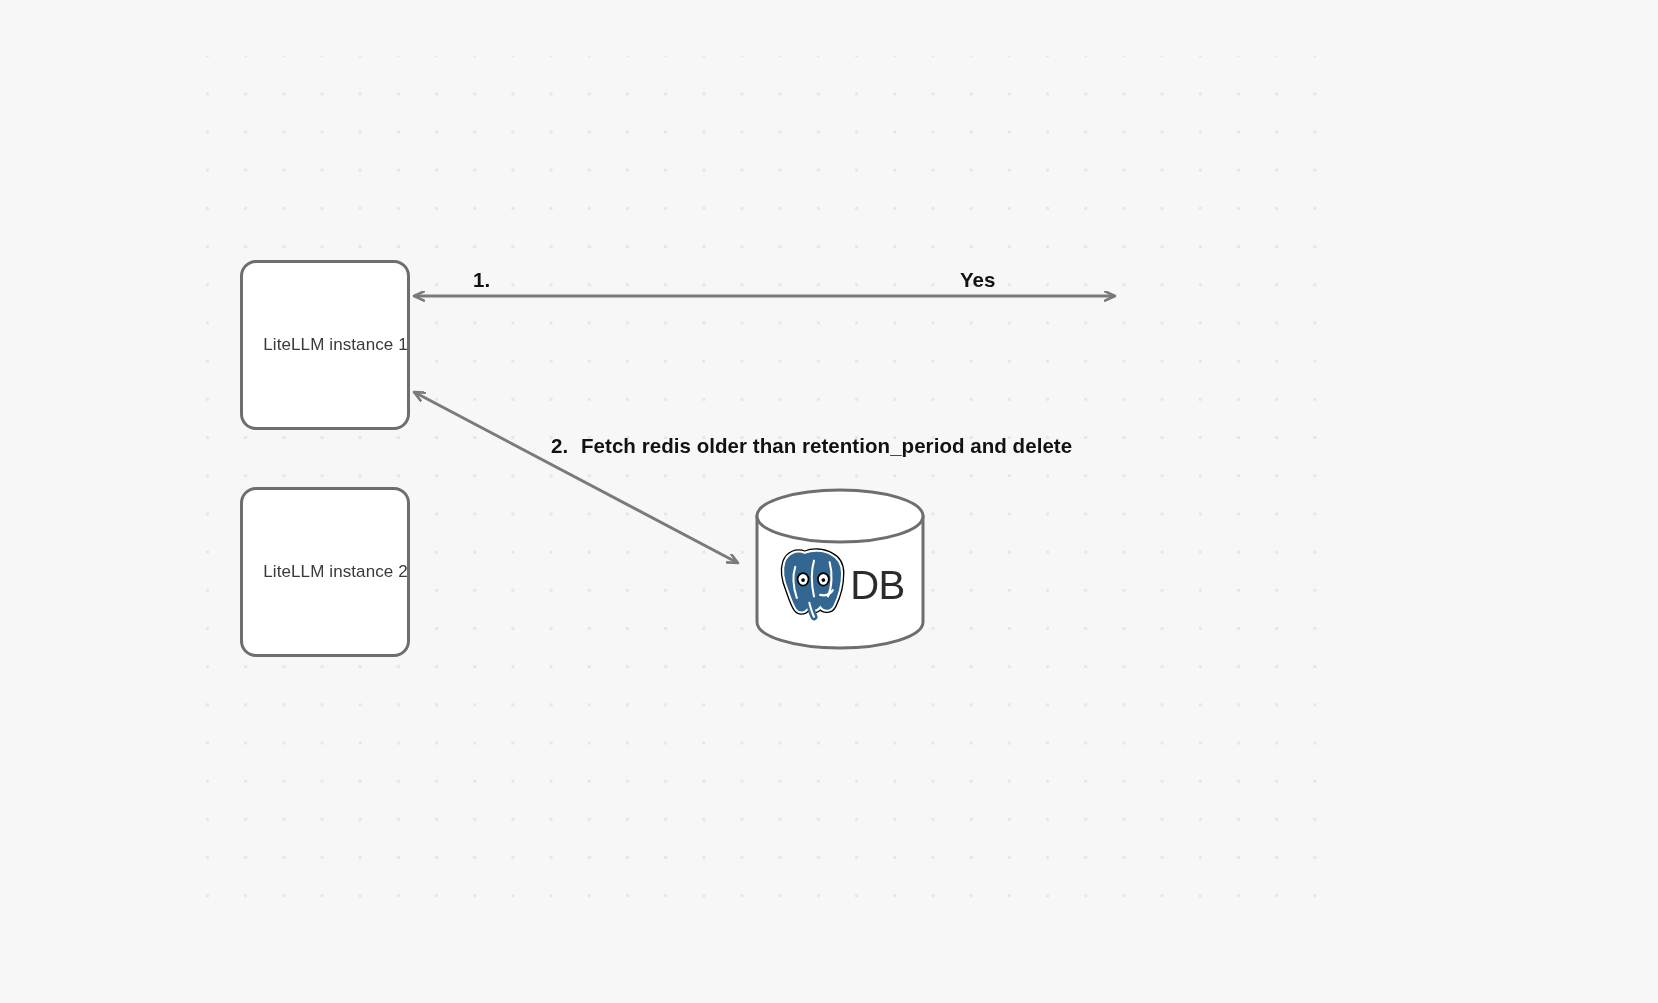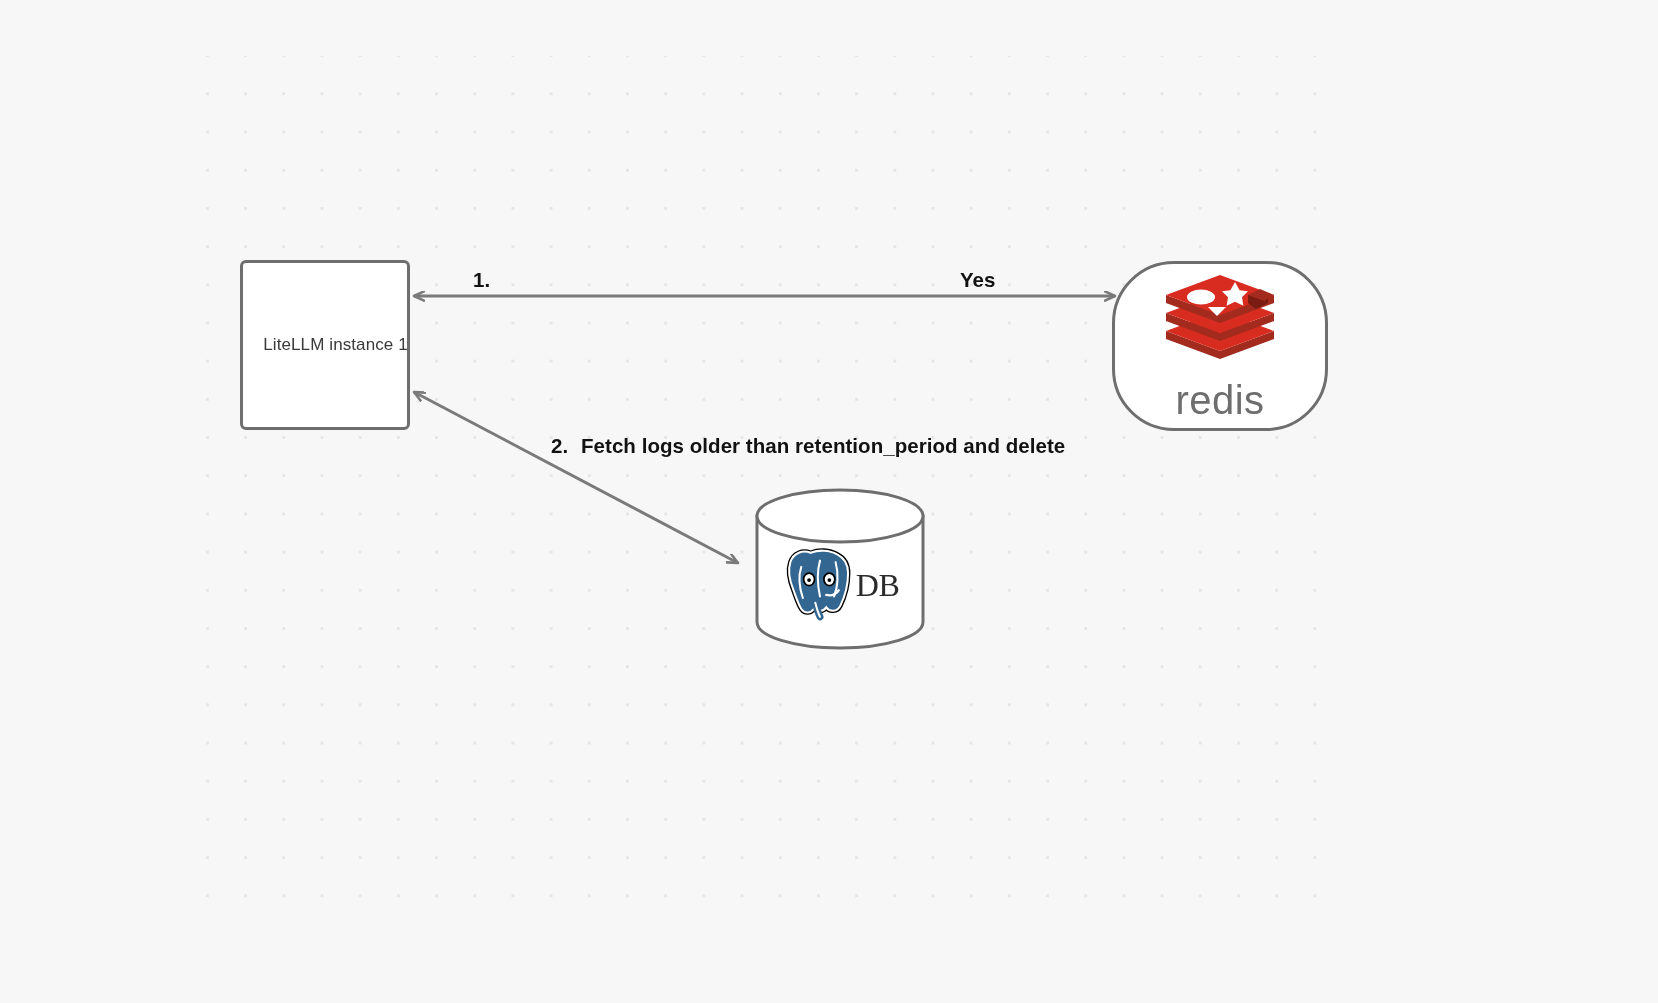--- a/index.html
+++ b/index.html
@@ -42,21 +42,21 @@
     box-sizing: border-box;
     background: #ffffff;
     border: 3px solid #6e6e6e;
     display: flex;
     align-items: center;
     justify-content: center;
   }
   .llm-box {
     width: 170px;
     height: 170px;
-    border-radius: 6px;
+    border-radius: 16px;
     padding-left: 21px;
   }
   .llm-label {
     font-size: 17px;
     color: #3a3a3a;
     font-family: "Liberation Sans", sans-serif;
     letter-spacing: 0.1px;
     white-space: nowrap;
   }
   #node-llm-1 { left: 240px; top: 260px; }
@@ -86,23 +86,23 @@
     position: absolute;
     left: 0; top: 52px;
     width: 172px; height: 90px;
     display: flex;
     align-items: center;
     justify-content: center;
     gap: 0px;
   }
   .pg-elephant { width: 78px; height: 78px; display:block; }
   .db-text {
-    font-size: 32px;
+    font-size: 40px;
     color: #2b2b2b;
-    font-family: Liberation Serif, serif;
+    font-family: Liberation Sans, sans-serif;
     letter-spacing: -0.5px;
     margin-left: -3px;
     margin-top: 2px;
   }
 
   .edge-svg {
     position: absolute;
     left: 0; top: 0;
     width: 1658px;
     height: 1003px;
@@ -153,50 +153,31 @@
       database --&gt;
     <g>
       <line x1="414" y1="392" x2="738" y2="563" stroke="#7a7a7a" stroke-width="3" marker-start="url(#arrow-start)" marker-end="url(#arrow-end)"></line>
     </g>
   </svg>
 
   <div class="edge-label" id="label-1-num">1.</div>
   <div class="edge-label" id="label-1-yes">Yes</div>
 
   <div class="edge-label" id="label-2-num">2.</div>
-  <div class="edge-label" id="label-2-text">Fetch logs older than retention_period and delete</div>
+  <div class="edge-label" id="label-2-text">Fetch redis older than retention_period and delete</div>
 
   <div class="node llm-box" id="node-llm-1">
     <span class="llm-label">LiteLLM instance 1</span>
   </div>
 
-
-
-  <div class="node" id="node-redis">
-    <svg class="redis-logo" viewBox="0 0 128 112">
-
-      <path d="M64 90 L10 70 L10 62 L64 82 L118 62 L118 70 Z" fill="#a32b1e"></path>
-      <path d="M64 82 L10 62 L64 42 L118 62 Z" fill="#d82c20"></path>
-
-      <path d="M64 72 L10 52 L10 44 L64 64 L118 44 L118 52 Z" fill="#a32b1e"></path>
-      <path d="M64 64 L10 44 L64 24 L118 44 Z" fill="#d82c20"></path>
-
-      <path d="M64 54 L10 34 L10 26 L64 46 L118 26 L118 34 Z" fill="#a32b1e"></path>
-      <path d="M64 46 L10 26 L64 6 L118 26 Z" fill="#d82c20"></path>
-
-      <ellipse cx="45" cy="28" rx="14" ry="7.5" fill="#ffffff"></ellipse>
-      <path d="M79 13 L83.6 21.2 L92 22.2 L86 28.2 L87.4 36.8 L79 32.8 L70.6 36.8 L72 28.2 L66 22.2 L74.4 21.2 Z" fill="#ffffff"></path>
-      <path d="M52 38 L70 38 L61 47 Z" fill="#ffffff"></path>
-      <path d="M92 26 L112 26 L112 34 L100 40 L92 34 Z" fill="#7a1c12"></path>
-      <path d="M92 26 L104 20 L118 26 L108 32 Z" fill="#a32b1e"></path>
-    </svg>
-    <svg width="118" height="40" viewBox="0 0 118 40">
-      <text x="59" y="31" text-anchor="middle" font-family="Liberation Sans, sans-serif" font-size="40" font-weight="400" fill="#6e6e6e" letter-spacing="0.5">redis</text>
-    </svg>
+  <div class="node llm-box" id="node-llm-2">
+    <span class="llm-label">LiteLLM instance 2</span>
   </div>
+
+
 
   <div id="node-db">
     <svg class="db-svg" width="172" height="164" viewBox="0 0 172 164">
       <path d="M3,29 L3,135 A83,26 0 0 0 169,135 L169,29 Z" fill="#ffffff" stroke="#6e6e6e" stroke-width="3"></path>
       <ellipse cx="86" cy="29" rx="83" ry="26" fill="#ffffff" stroke="#6e6e6e" stroke-width="3"></ellipse>
     </svg>
     <div class="db-inner">
       <svg class="pg-elephant" viewBox="0 0 100 100">
         <g stroke="#000000" stroke-width="6" stroke-linejoin="round" stroke-linecap="round" fill="#336791">
           <path d="M72,12 C62,6 48,6 38,10 C28,6 16,10 12,22 C8,34 12,48 16,58

